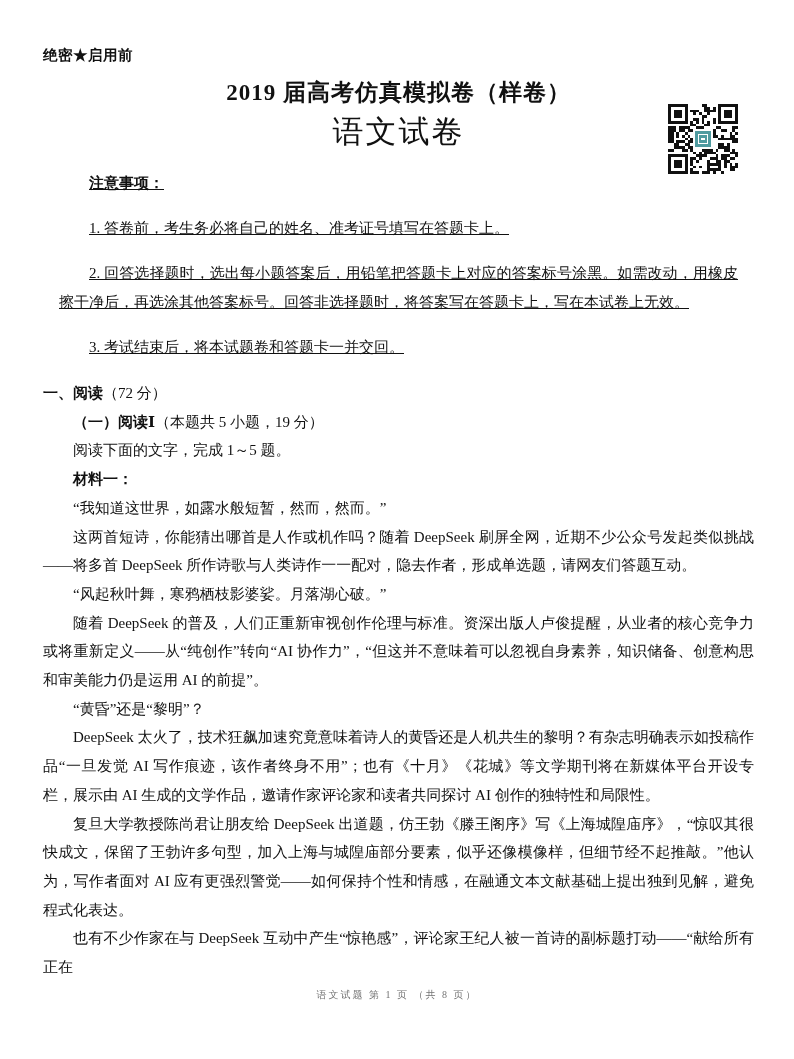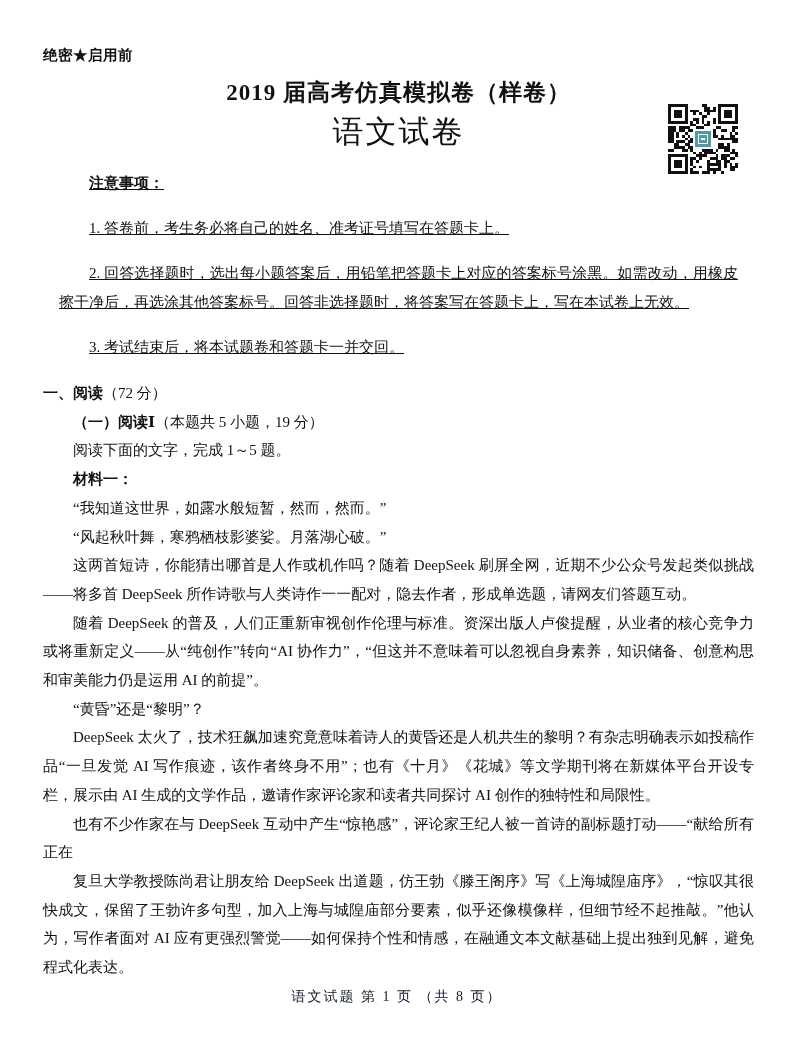--- a/index.html
+++ b/index.html
@@ -19,21 +19,21 @@
   .notice { margin-top:12px; }
   .notice-heading { font-size:15px; font-weight:bold; line-height:29px; margin:0; }
   .notice p { font-size:15px; line-height:29px; margin:16px; text-align:justify; text-indent:2em;text-decoration:underline; }
   .content { margin-top:17px; }
   .content p { font-size:15px; line-height:28.7px; margin:0; text-align:justify; text-indent:2em; }
   .content p.h1 { text-indent:0; }
   .content .b { font-weight:bold; }
   .content p.label { font-weight:bold; }
   .footer {
     position:absolute; left:0; top:988px; width:794px; text-align:center;
-    font-size:14px; letter-spacing:2px; color:#0f172a;
+    font-size:10px; letter-spacing:2px; color:#737373;
   }
 </style>
 </head>
 <body>
 
 <div class="page">
 
   <div class="security">绝密★启用前</div>
 
   <div class="titles">
@@ -257,24 +257,24 @@
         <p>3. 考试结束后，将本试题卷和答题卡一并交回。</p>
       </div>
   </div>
 
   <div class="content">
       <p class="h1"><span class="b">一、阅读</span>（72 分）</p>
       <p class="h2"><span class="b">（一）阅读Ⅰ</span>（本题共 5 小题，19 分）</p>
       <p>阅读下面的文字，完成 1～5 题。</p>
       <p class="label">材料一：</p>
       <p>“我知道这世界，如露水般短暂，然而，然而。”</p>
+      <p>这两首短诗，你能猜出哪首是人作或机作吗？随着 DeepSeek 刷屏全网，近期不少公众号发起类似挑战——将多首 DeepSeek 所作诗歌与人类诗作一一配对，隐去作者，形成单选题，请网友们答题互动。</p>
       <p>“风起秋叶舞，寒鸦栖枝影婆娑。月落湖心破。”</p>
-      <p>这两首短诗，你能猜出哪首是人作或机作吗？随着 DeepSeek 刷屏全网，近期不少公众号发起类似挑战——将多首 DeepSeek 所作诗歌与人类诗作一一配对，隐去作者，形成单选题，请网友们答题互动。</p>
       <p>随着 DeepSeek 的普及，人们正重新审视创作伦理与标准。资深出版人卢俊提醒，从业者的核心竞争力或将重新定义——从“纯创作”转向“AI 协作力”，“但这并不意味着可以忽视自身素养，知识储备、创意构思和审美能力仍是运用 AI 的前提”。</p>
       <p>“黄昏”还是“黎明”？</p>
       <p>DeepSeek 太火了，技术狂飙加速究竟意味着诗人的黄昏还是人机共生的黎明？有杂志明确表示如投稿作品“一旦发觉 AI 写作痕迹，该作者终身不用”；也有《十月》《花城》等文学期刊将在新媒体平台开设专栏，展示由 AI 生成的文学作品，邀请作家评论家和读者共同探讨 AI 创作的独特性和局限性。</p>
+      <p>复旦大学教授陈尚君让朋友给 DeepSeek 出道题，仿王勃《滕王阁序》写《上海城隍庙序》，“惊叹其很快成文，保留了王勃许多句型，加入上海与城隍庙部分要素，似乎还像模像样，但细节经不起推敲。”他认为，写作者面对 AI 应有更强烈警觉——如何保持个性和情感，在融通文本文献基础上提出独到见解，避免程式化表达。</p>
       <p>也有不少作家在与 DeepSeek 互动中产生“惊艳感”，评论家王纪人被一首诗的副标题打动——“献给所有正在</p>
-      <p>复旦大学教授陈尚君让朋友给 DeepSeek 出道题，仿王勃《滕王阁序》写《上海城隍庙序》，“惊叹其很快成文，保留了王勃许多句型，加入上海与城隍庙部分要素，似乎还像模像样，但细节经不起推敲。”他认为，写作者面对 AI 应有更强烈警觉——如何保持个性和情感，在融通文本文献基础上提出独到见解，避免程式化表达。</p>
     </div>
 
   <div class="footer">语文试题 第 1 页 （共 8 页）</div>
 
 </div>
 
 </body></html>

